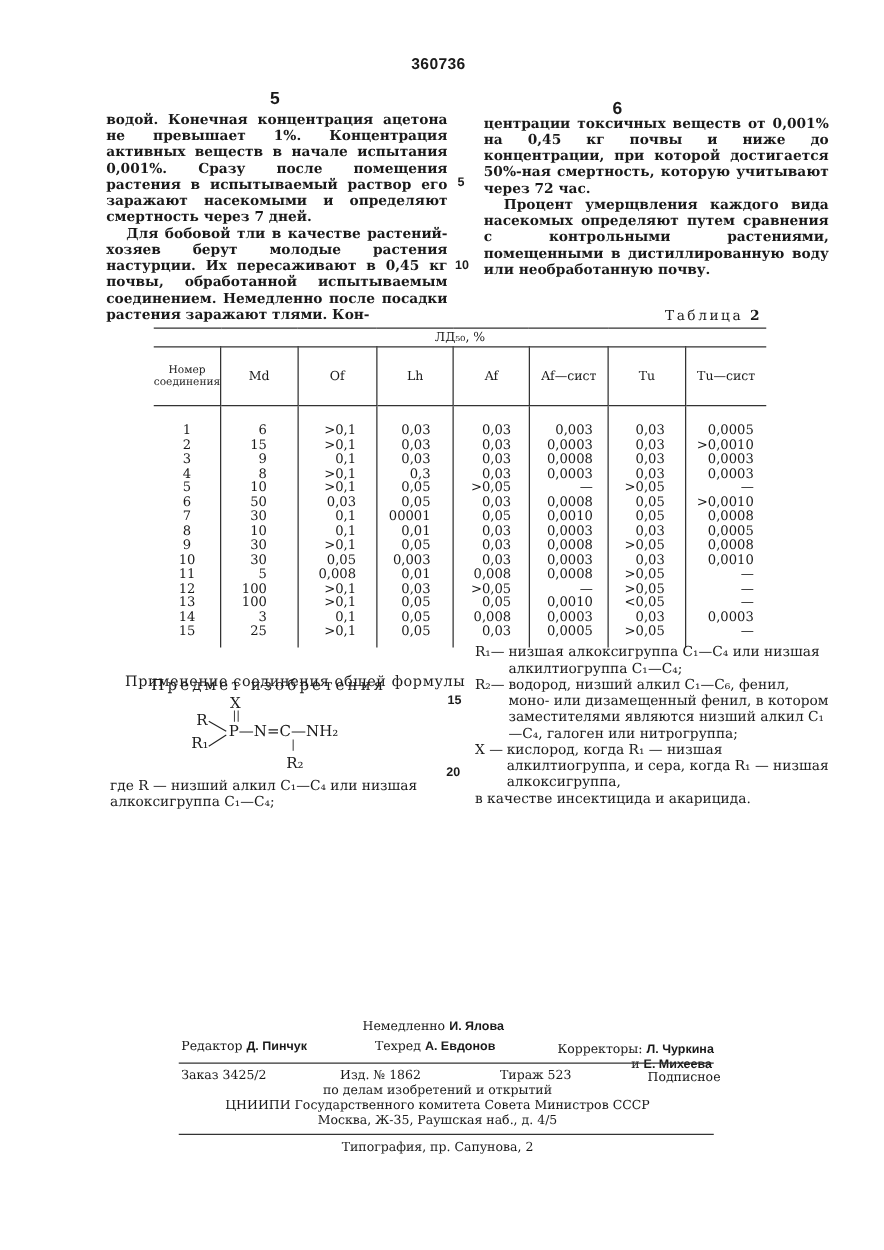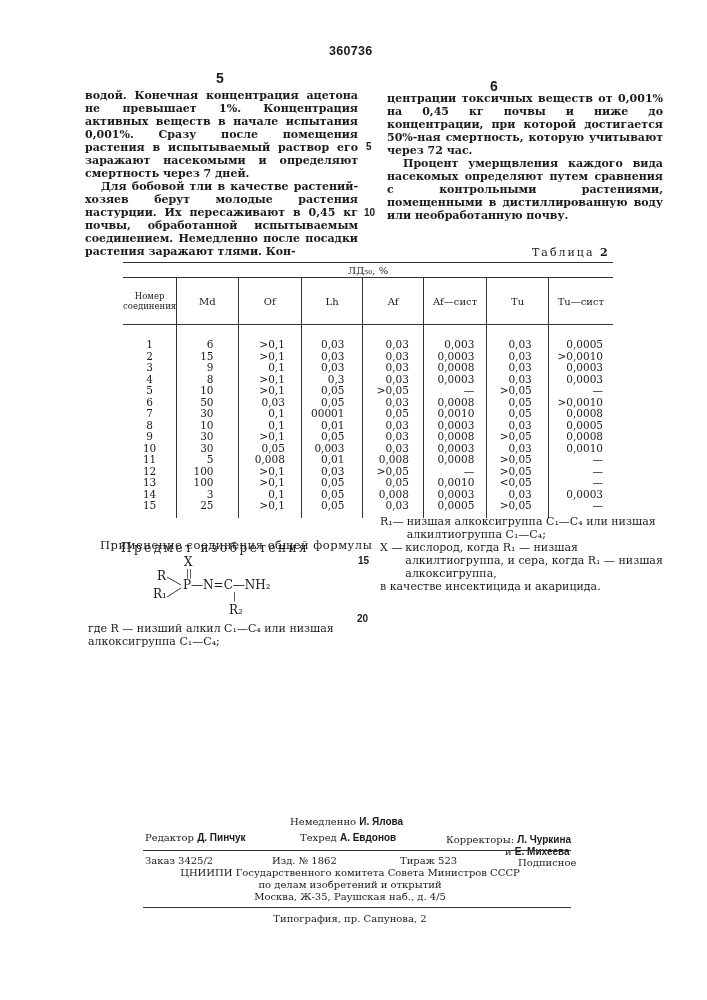--- a/index.html
+++ b/index.html
@@ -251,20 +251,24 @@
   <span>R —</span>
   <span>низший алкил C₁—C₄ или низшая алкоксигруппа C₁—C₄;</span>
 </div>
 
 <div class="abs def" style="left:380px;top:515px;width:285px;">
   <div class="row">
     <span class="lab">R₁—</span>
     <span style="padding-left:3px;">низшая алкоксигруппа C₁—C₄ или низшая алкилтиогруппа C₁—C₄;</span>
   </div>
   <div class="row">
+    <span class="lab">R₂—</span>
+    <span style="padding-left:3px;">водород, низший алкил C₁—C₆, фенил, моно- или дизамещенный фенил, в котором заместителями являются низший алкил C₁—C₄, галоген или нитрогруппа;</span>
+  </div>
+  <div class="row">
     <span class="lab">X —</span>
     <span style="padding-left:3px;">кислород, когда R₁ — низшая алкилтиогруппа, и сера, когда R₁ — низшая алкоксигруппа,</span>
   </div>
   <div>в качестве инсектицида и акарицида.</div>
 </div>
 
 <div class="abs footer" style="left:290px;top:816px;">
   <span>Немедленно</span>
   <b>И. Ялова</b>
 </div>
@@ -285,19 +289,19 @@
   <b>Е. Михеева</b>
 </div>
 
 <div class="hr" style="left:143px;top:850px;width:428px;"></div>
 
 <div class="abs footer" style="left:145px;top:855px;">Заказ 3425/2</div>
 <div class="abs footer" style="left:272px;top:855px;">Изд. № 1862</div>
 <div class="abs footer" style="left:400px;top:855px;">Тираж 523</div>
 <div class="abs footer" style="left:518px;top:857px;">Подписное</div>
 <div class="abs footer" style="left:150px;top:867px;width:400px;text-align:center;line-height:12px;">
+  <div>по делам изобретений и открытий</div>
   <div>ЦНИИПИ Государственного комитета Совета Министров СССР</div>
-  <div>по делам изобретений и открытий</div>
   <div>Москва, Ж-35, Раушская наб., д. 4/5</div>
 </div>
 
 <div class="hr" style="left:143px;top:907px;width:428px;"></div>
 <div class="abs footer" style="left:150px;top:913px;width:400px;text-align:center;">Типография, пр. Сапунова, 2</div>
 
 </body></html>

